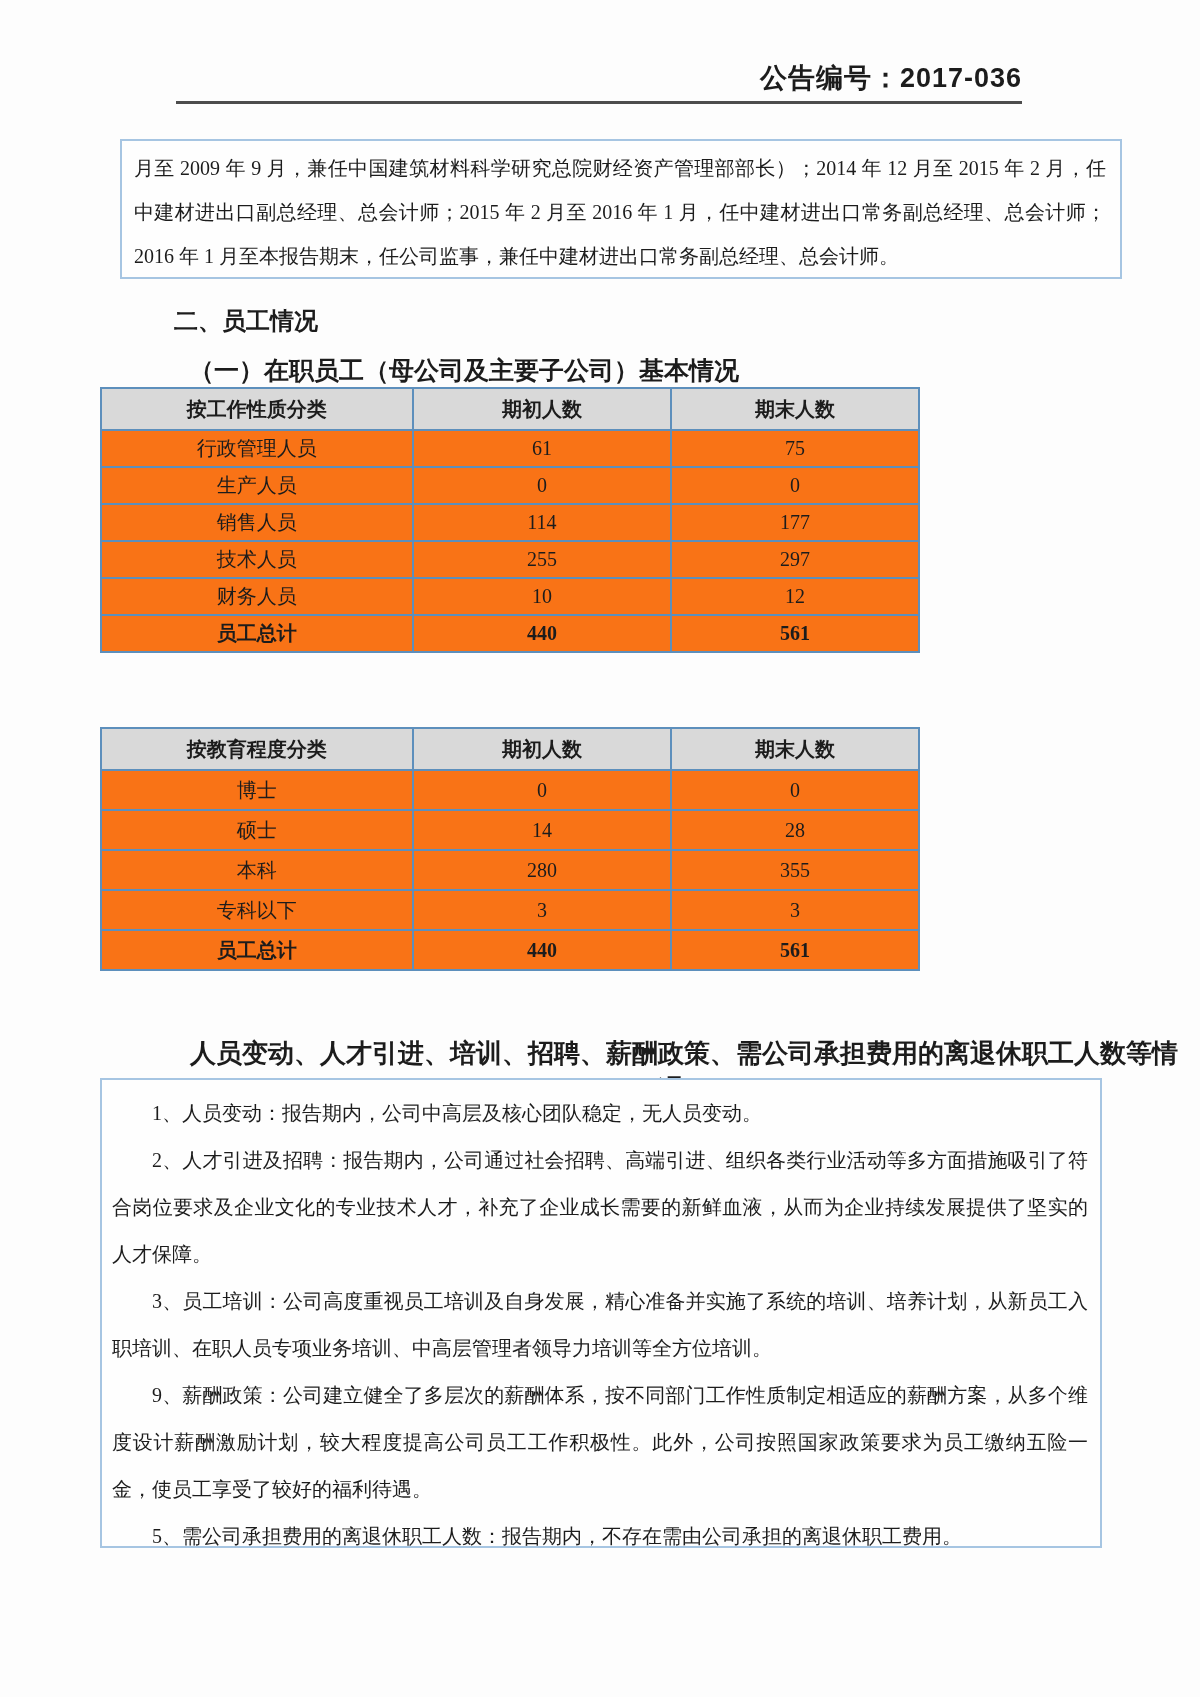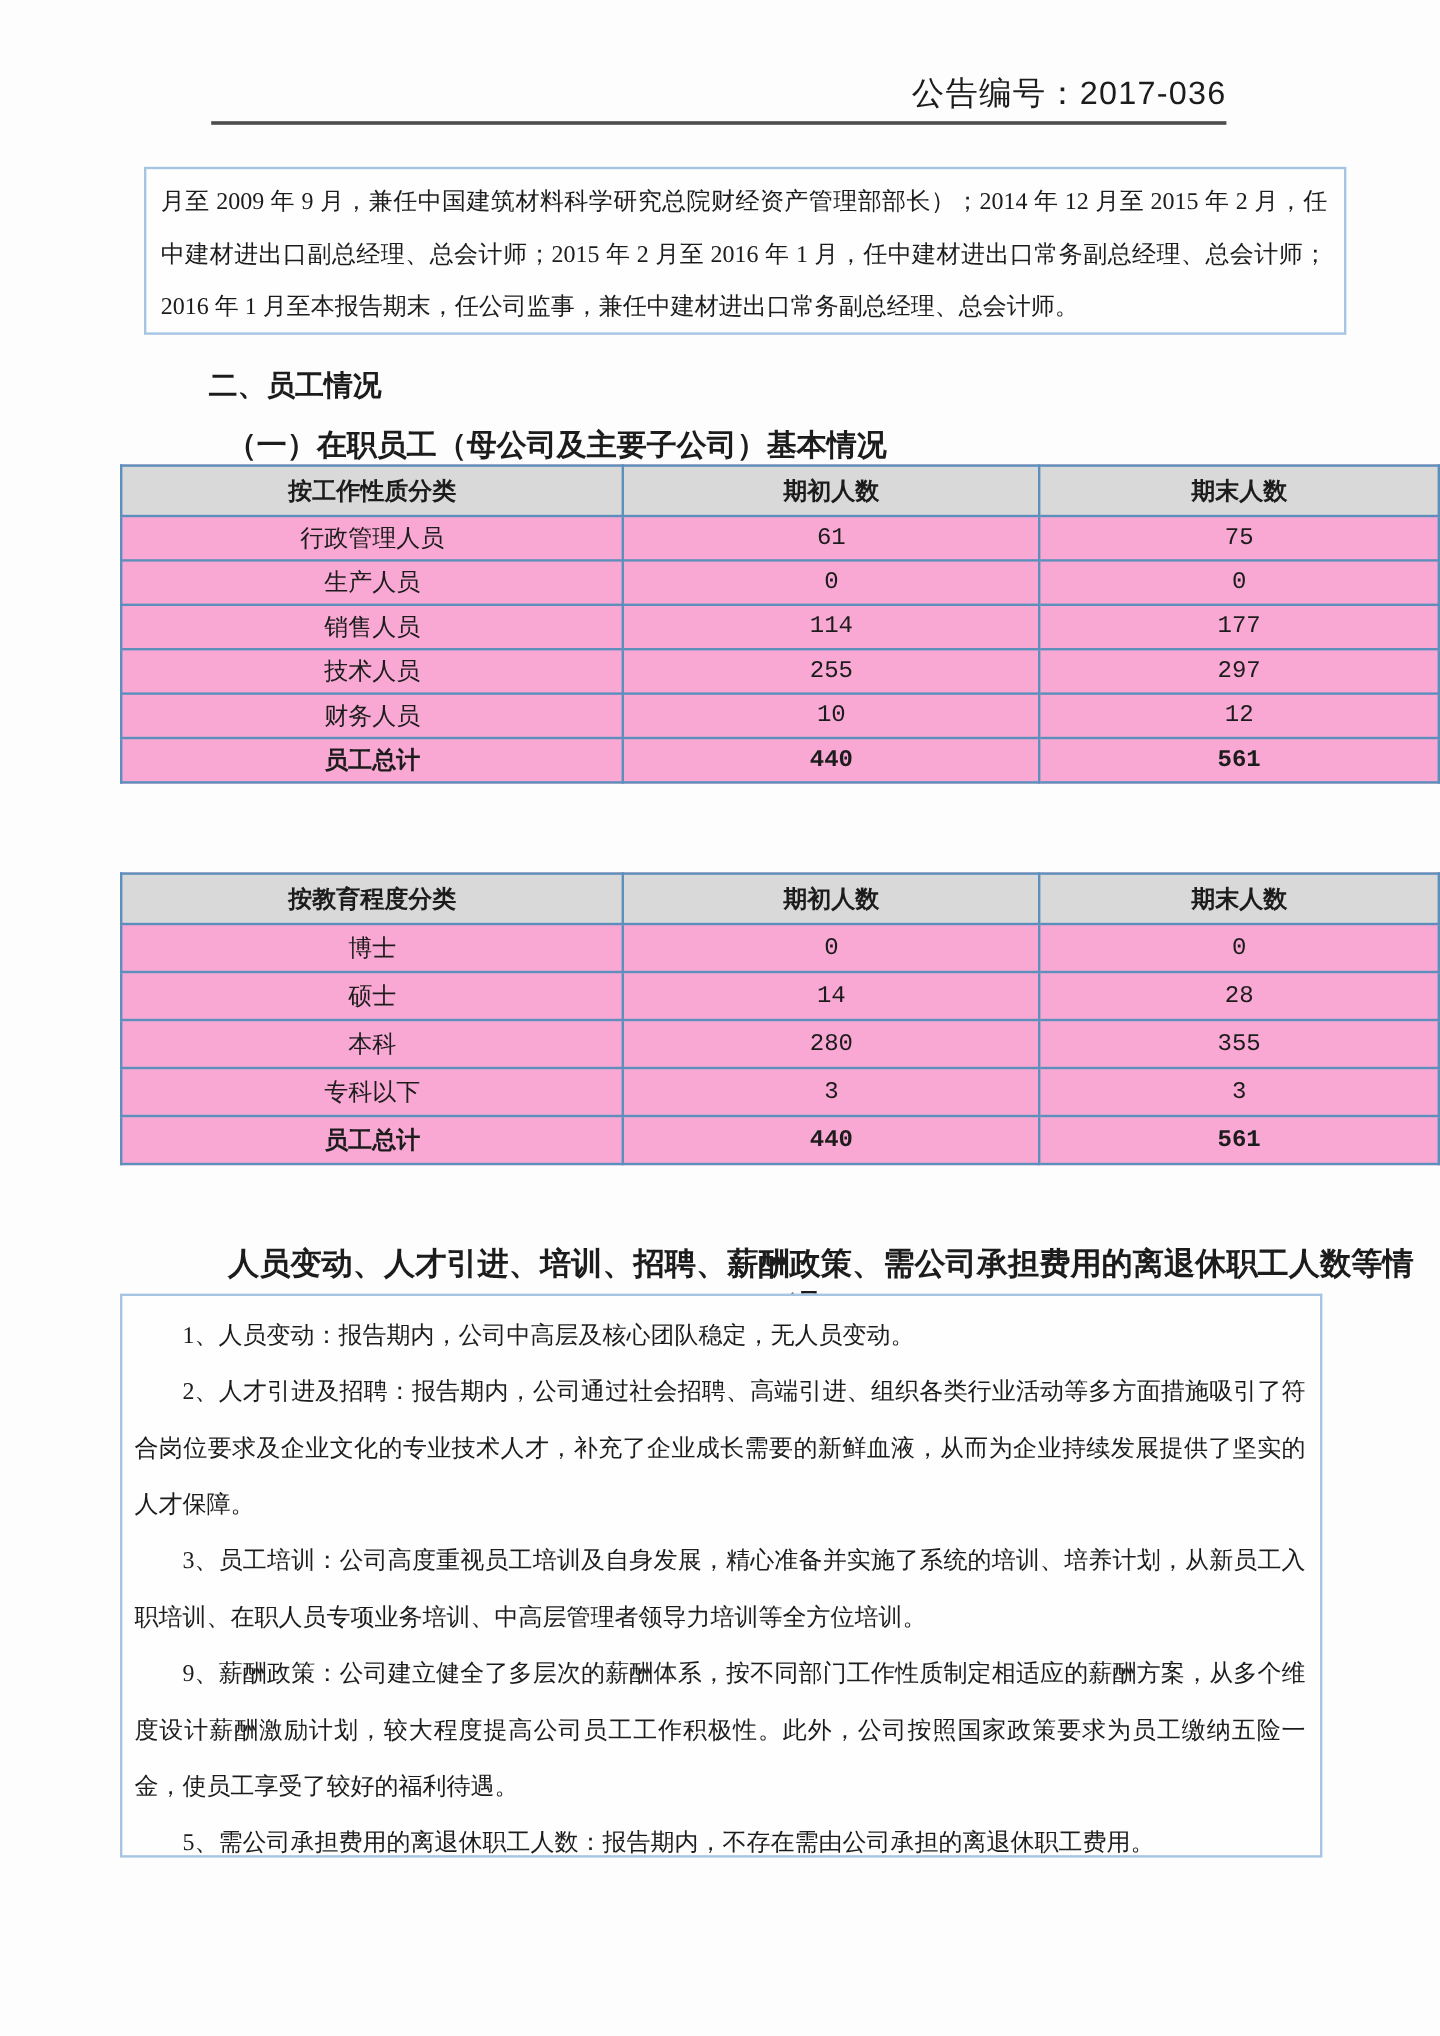--- a/index.html
+++ b/index.html
@@ -11,21 +11,21 @@
     position: relative;
     overflow: hidden;
   }
   .page { position: absolute; inset: 0; }
 
   .announce-header {
     position: absolute;
     top: 60px; left: 176px; width: 846px;
     text-align: right;
     font-size: 27px;
-    font-weight: normal;
+    font-weight: bold;
     font-family: "Liberation Sans", sans-serif;
     letter-spacing: 1px;
   }
   .header-rule {
     position: absolute;
     top: 101px; left: 176px; width: 846px; height: 3px;
     background: #4d4d4d;
   }
 
   .blue-box {
@@ -51,25 +51,24 @@
     font-family: "Liberation Sans", sans-serif;
   }
   .sec-subtitle {
     position: absolute;
     top: 354px; left: 189px;
     font-size: 25px; font-weight: bold; text-align: right;
   }
 
   table.emp {
     position: absolute;
-    left: 100px; width: 1100px;
+    left: 100px; width: 820px;
     border-collapse: collapse;
     table-layout: fixed;
-    background: #f9a8d4;
-    font-family: Liberation Mono, monospace;
+    background: #f97316;
   }
   table.emp-1 { top: 387px; }
   table.emp-2 { top: 727px; }
   table.emp col.c1 { width: 38.1%; }
   table.emp col.c2 { width: 31.6%; }
   table.emp col.c3 { width: 30.3%; }
   table.emp th, table.emp td {
     border: 2px solid #5d8fbc;
     text-align: center;
     vertical-align: middle;

